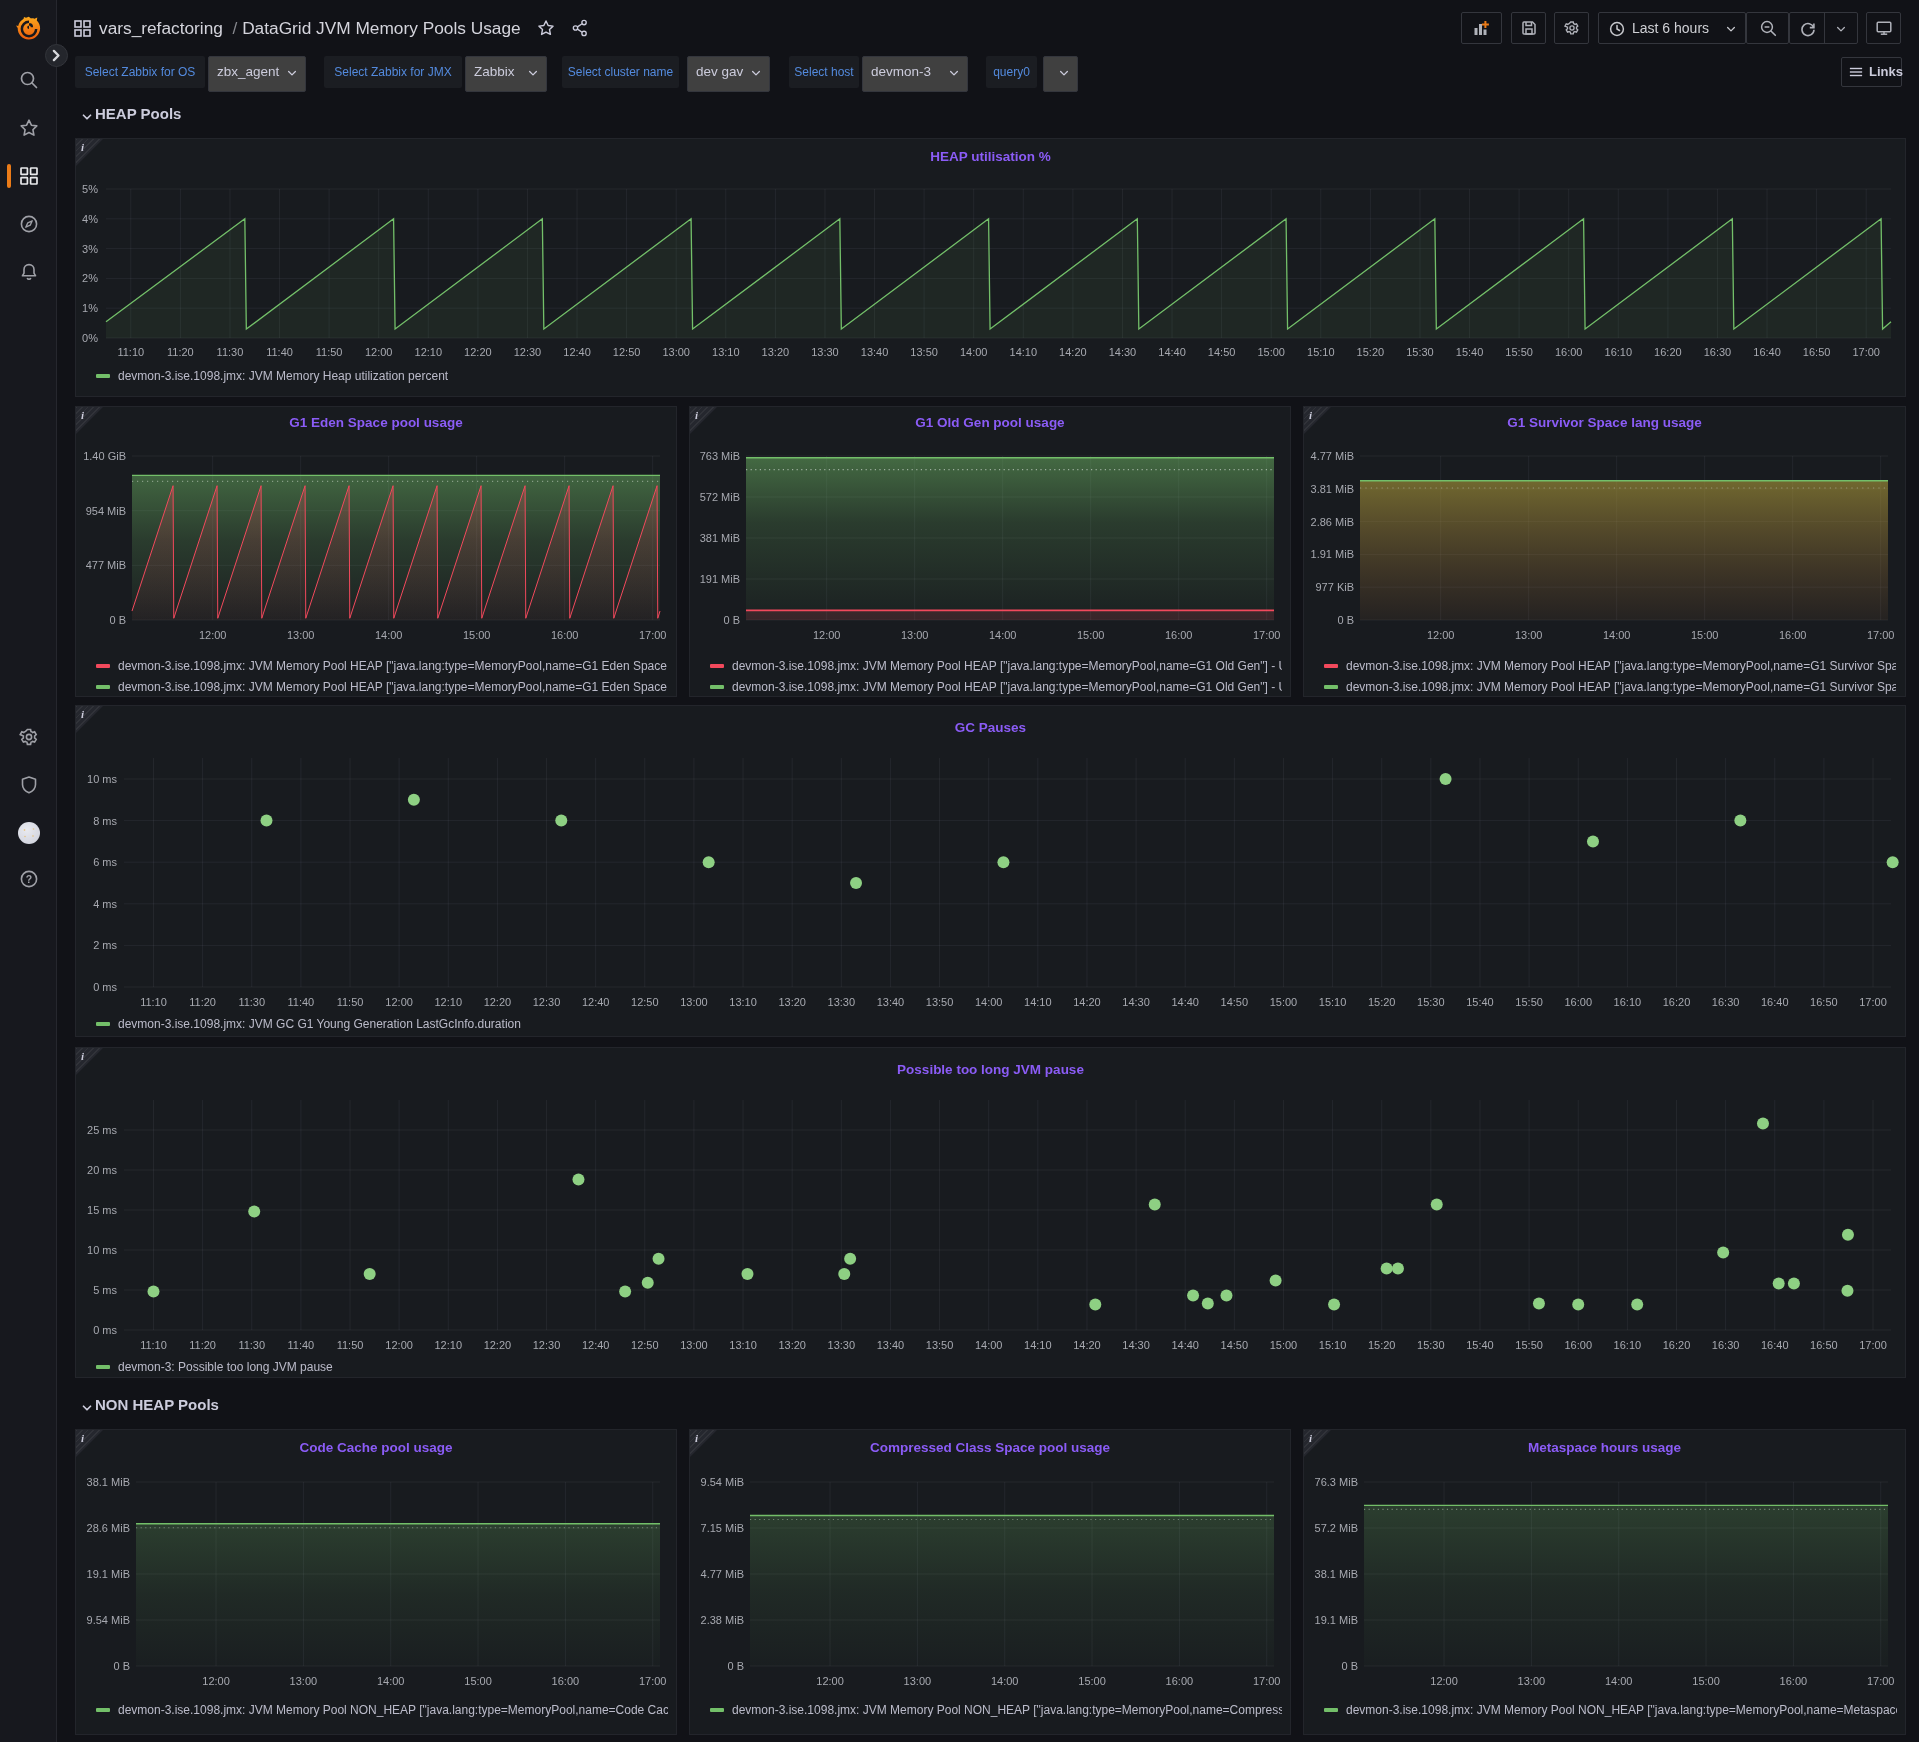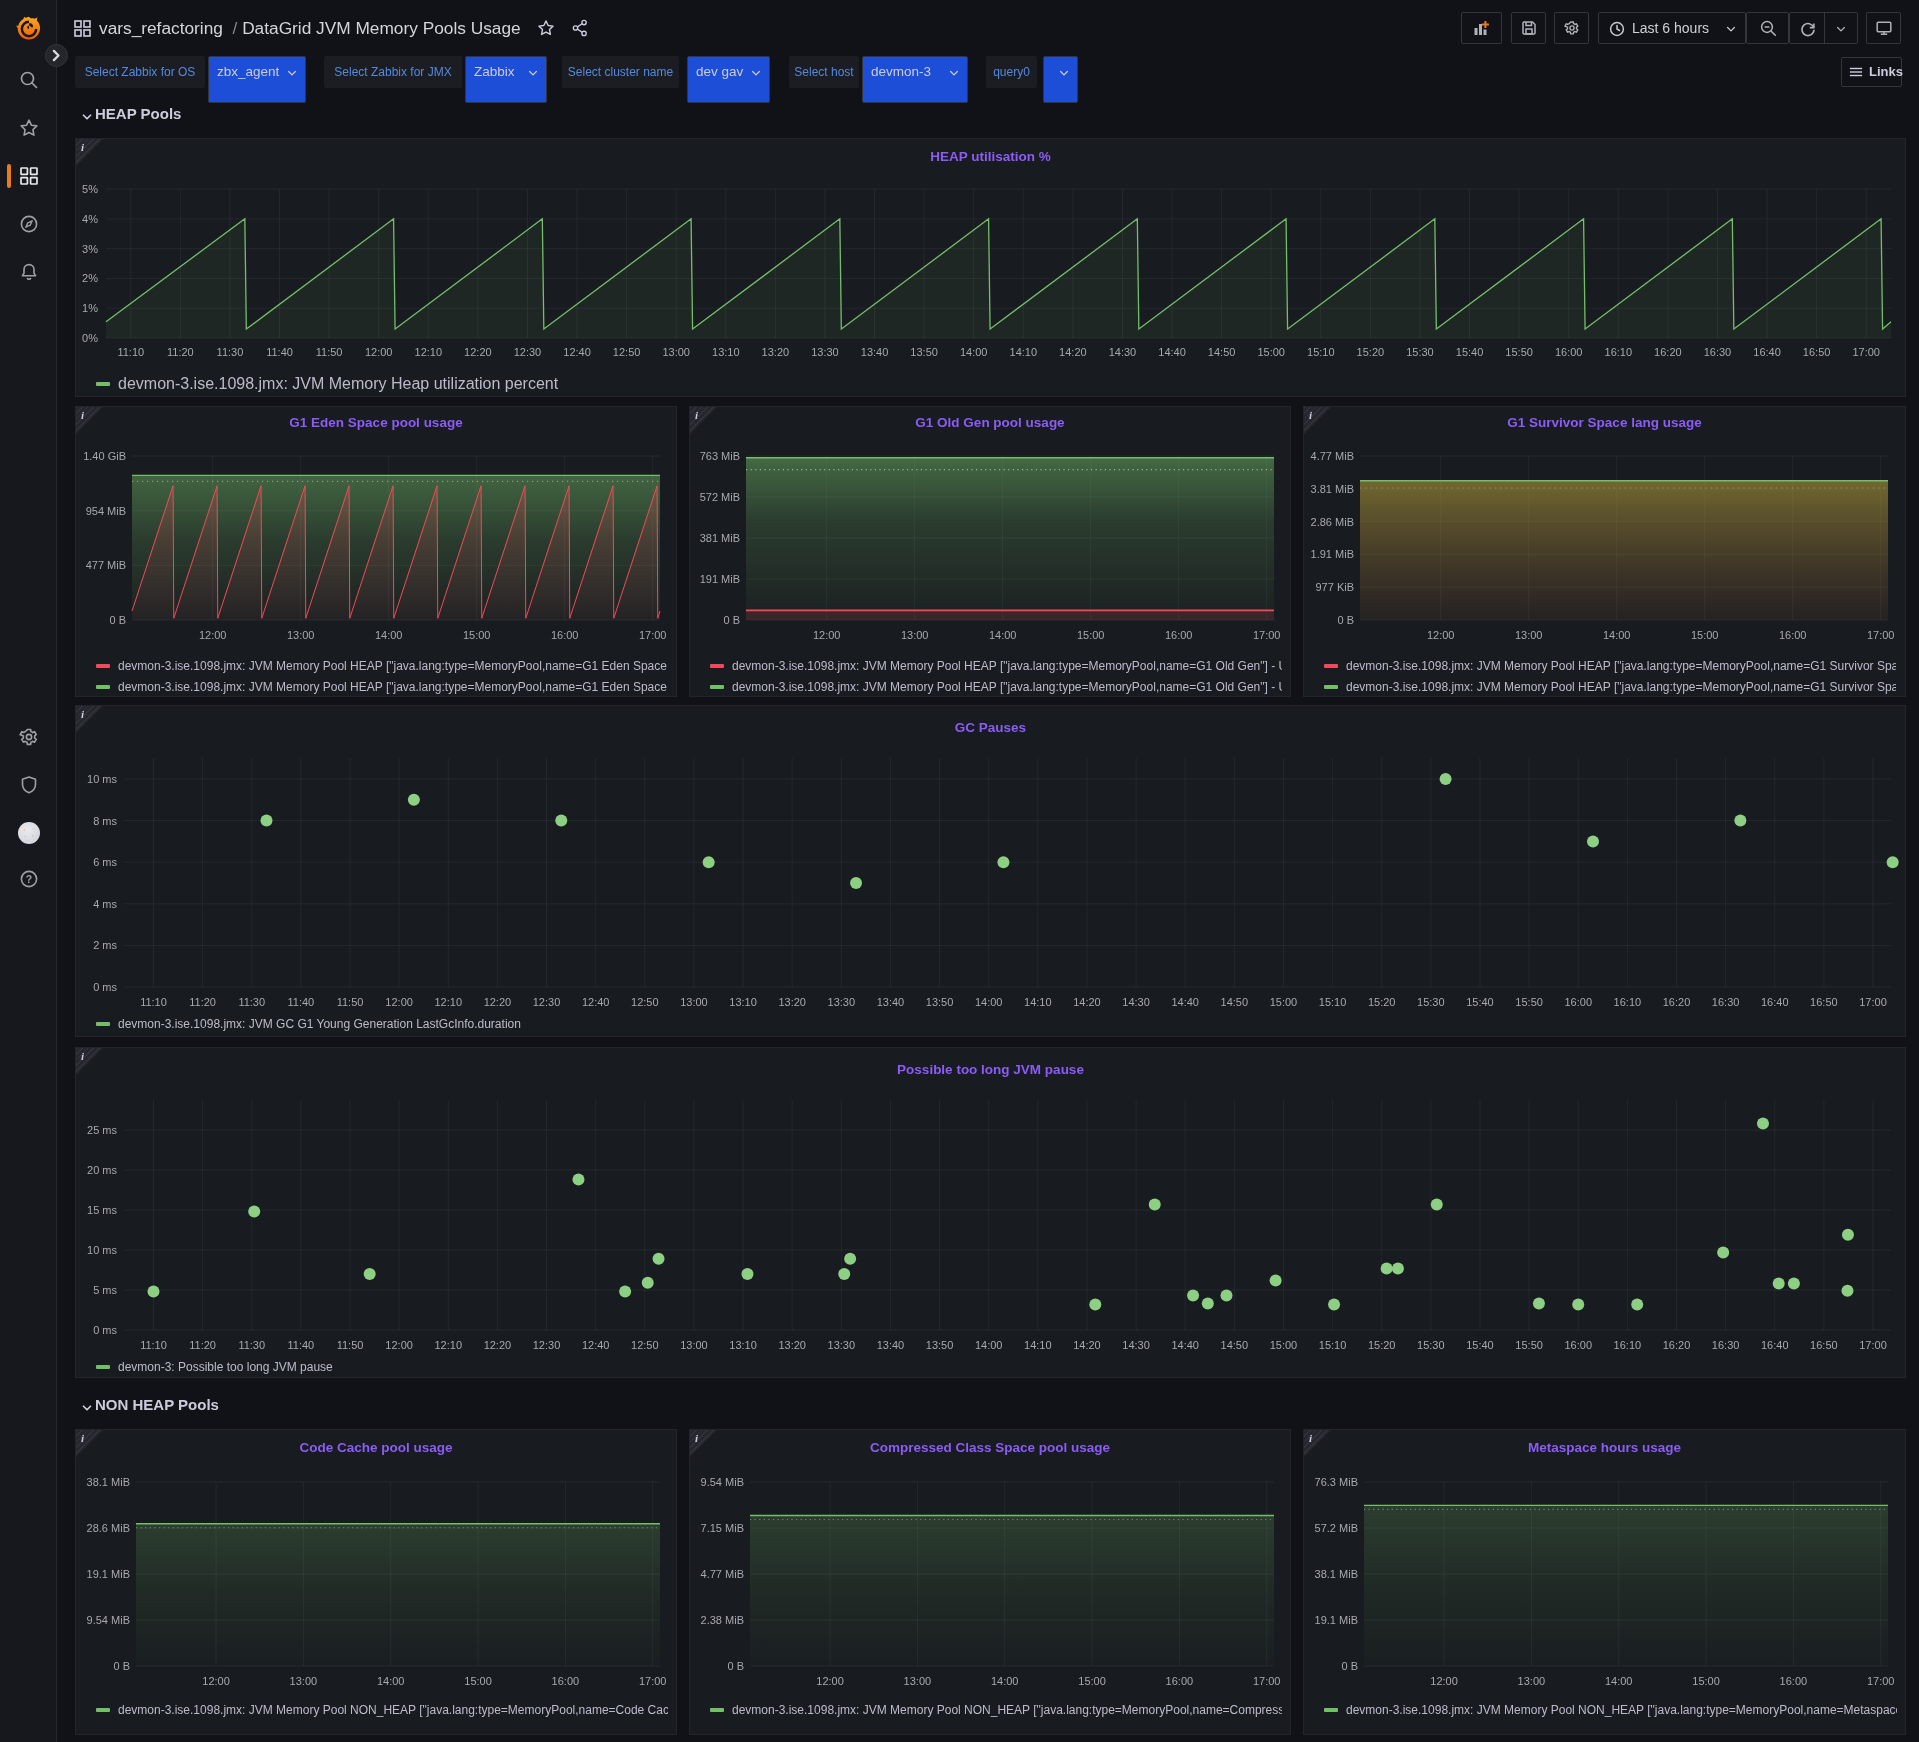--- a/index.html
+++ b/index.html
@@ -3,21 +3,21 @@
 <style>
 * { margin:0; padding:0; box-sizing:border-box; }
 html,body { width:1919px; height:1742px; background:#111217; font-family:"Liberation Sans",sans-serif; overflow:hidden; }
 .sidebar { position:fixed; left:0; top:0; width:57px; height:1742px; background:#17181e; border-right:1px solid #26272e; z-index:5; }
 .sicon { position:absolute; left:0; width:57px; display:flex; justify-content:center; color:#9fa0a7; }
 .panel { position:absolute; background:#181b1f; border:1px solid #23252b; }
 .ptitle { position:absolute; left:0; right:0; text-align:center; font-size:13.5px; font-weight:700; color:#8b5cf6; }
 .icorner { position:absolute; left:0; top:0; width:27px; height:27px; clip-path:polygon(0 0,100% 0,0 100%); background:#25272e; background-image:repeating-linear-gradient(135deg, rgba(255,255,255,0.055) 0 1px, transparent 1px 4px); }
 .iglyph { position:absolute; left:5px; top:2px; font-size:11px; font-style:italic; font-weight:700; font-family:"Liberation Serif",serif; color:#ccccdc; }
 .vlabel { position:absolute; height:32px; background:#1b1d22; color:#538ade; font-size:12px; font-weight:400; line-height:32px; text-align:center; border-radius:2px; white-space:nowrap; }
-.vvalue { position:absolute; height:47px; background:#1d4ed8; border:1px solid #34363d; color:#ccccdc; font-size:13.5px; line-height:30px; border-radius:2px; padding-left:8px; }
+.vvalue { position:absolute; height:36px; background:#404040; border:1px solid #34363d; color:#ccccdc; font-size:13.5px; line-height:30px; border-radius:2px; padding-left:8px; }
 .navbtn { position:absolute; top:12px; height:32px; border:1px solid #34363d; border-radius:2px; background:#111217; }
 .rowhdr { position:absolute; font-size:15px; font-weight:700; color:#ccccdc; }
 </style></head>
 <body>
 <div class="sidebar">
     <svg style="position:absolute;left:15px;top:15px" width="28" height="28" viewBox="0 0 28 28">
 <defs>
         <linearGradient id="glg" x1="0" y1="1" x2="0" y2="0">
 <stop offset="0" stop-color="#ed5c0d"></stop>
           <stop offset="1" stop-color="#fba81c"></stop>
@@ -289,21 +289,21 @@
         <text x="1393.54" y="217" text-anchor="middle" font-size="11" fill="#a7a9b0">15:40</text>
         <text x="1443.12" y="217" text-anchor="middle" font-size="11" fill="#a7a9b0">15:50</text>
         <text x="1492.71" y="217" text-anchor="middle" font-size="11" fill="#a7a9b0">16:00</text>
         <text x="1542.29" y="217" text-anchor="middle" font-size="11" fill="#a7a9b0">16:10</text>
         <text x="1591.88" y="217" text-anchor="middle" font-size="11" fill="#a7a9b0">16:20</text>
         <text x="1641.46" y="217" text-anchor="middle" font-size="11" fill="#a7a9b0">16:30</text>
         <text x="1691.04" y="217" text-anchor="middle" font-size="11" fill="#a7a9b0">16:40</text>
         <text x="1740.62" y="217" text-anchor="middle" font-size="11" fill="#a7a9b0">16:50</text>
         <text x="1790.21" y="217" text-anchor="middle" font-size="11" fill="#a7a9b0">17:00</text>
       </svg>
-      <div style="position:absolute;left:20px;top:236px;width:1700px;height:18px;overflow:hidden;white-space:nowrap;font-size:16px;color:rgba(204,204,220,0.9);line-height:18px"><span style="display:inline-block;width:14px;height:4px;border-radius:1px;background:#73bf69;vertical-align:middle;margin-right:8px;margin-top:-2px"></span>devmon-3.ise.1098.jmx: JVM Memory Heap utilization percent</div>
+      <div style="position:absolute;left:20px;top:228px;width:1700px;height:18px;overflow:hidden;white-space:nowrap;font-size:12px;color:rgba(204,204,220,0.9);line-height:18px"><span style="display:inline-block;width:14px;height:4px;border-radius:1px;background:#73bf69;vertical-align:middle;margin-right:8px;margin-top:-2px"></span>devmon-3.ise.1098.jmx: JVM Memory Heap utilization percent</div>
     </div>
     <div class="panel" style="left:0px;top:310px;width:602px;height:291px">
       <div class="icorner"></div>
       <div class="iglyph">i</div>
       <div class="ptitle" style="top:8px">G1 Eden Space pool usage</div>
       <svg width="602" height="289" viewBox="0 0 602 289" style="position:absolute;left:0;top:0">
         <line x1="56" y1="49" x2="584" y2="49" stroke="rgba(204,204,220,0.07)" stroke-width="1"></line>
         <line x1="56" y1="103.67" x2="584" y2="103.67" stroke="rgba(204,204,220,0.07)" stroke-width="1"></line>
         <line x1="56" y1="158.33" x2="584" y2="158.33" stroke="rgba(204,204,220,0.07)" stroke-width="1"></line>
         <line x1="56" y1="213" x2="584" y2="213" stroke="rgba(204,204,220,0.07)" stroke-width="1"></line>

